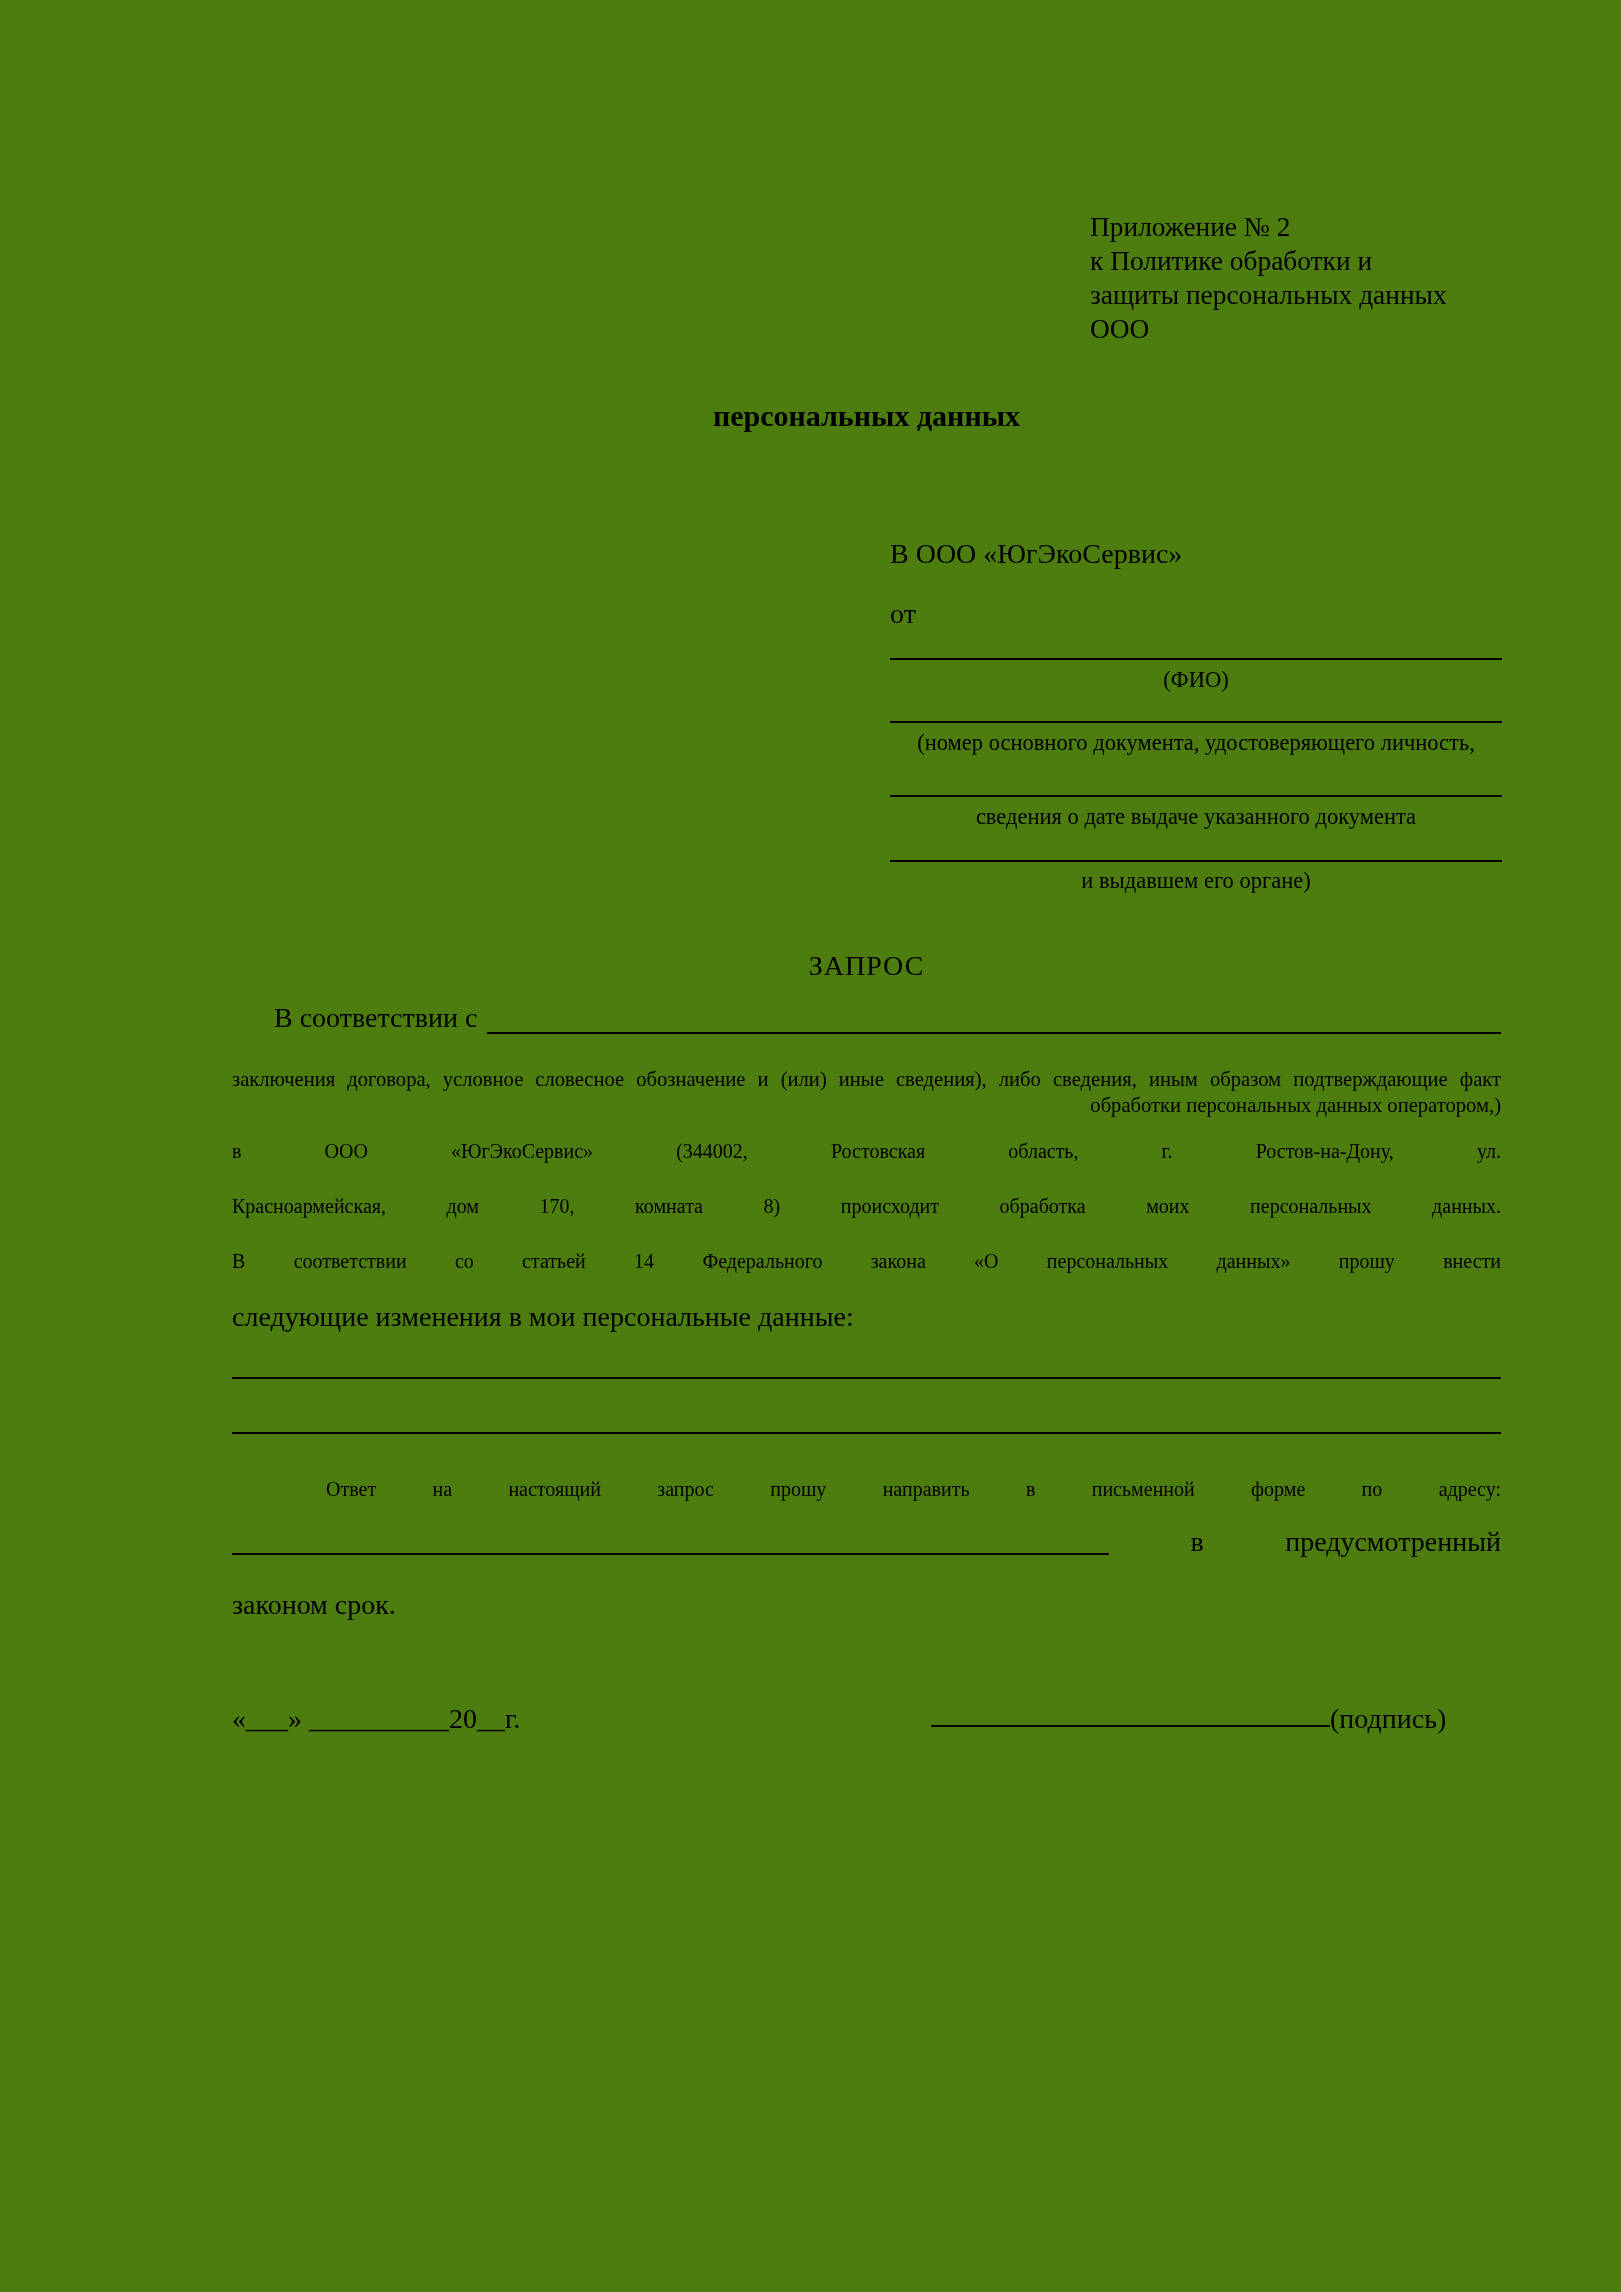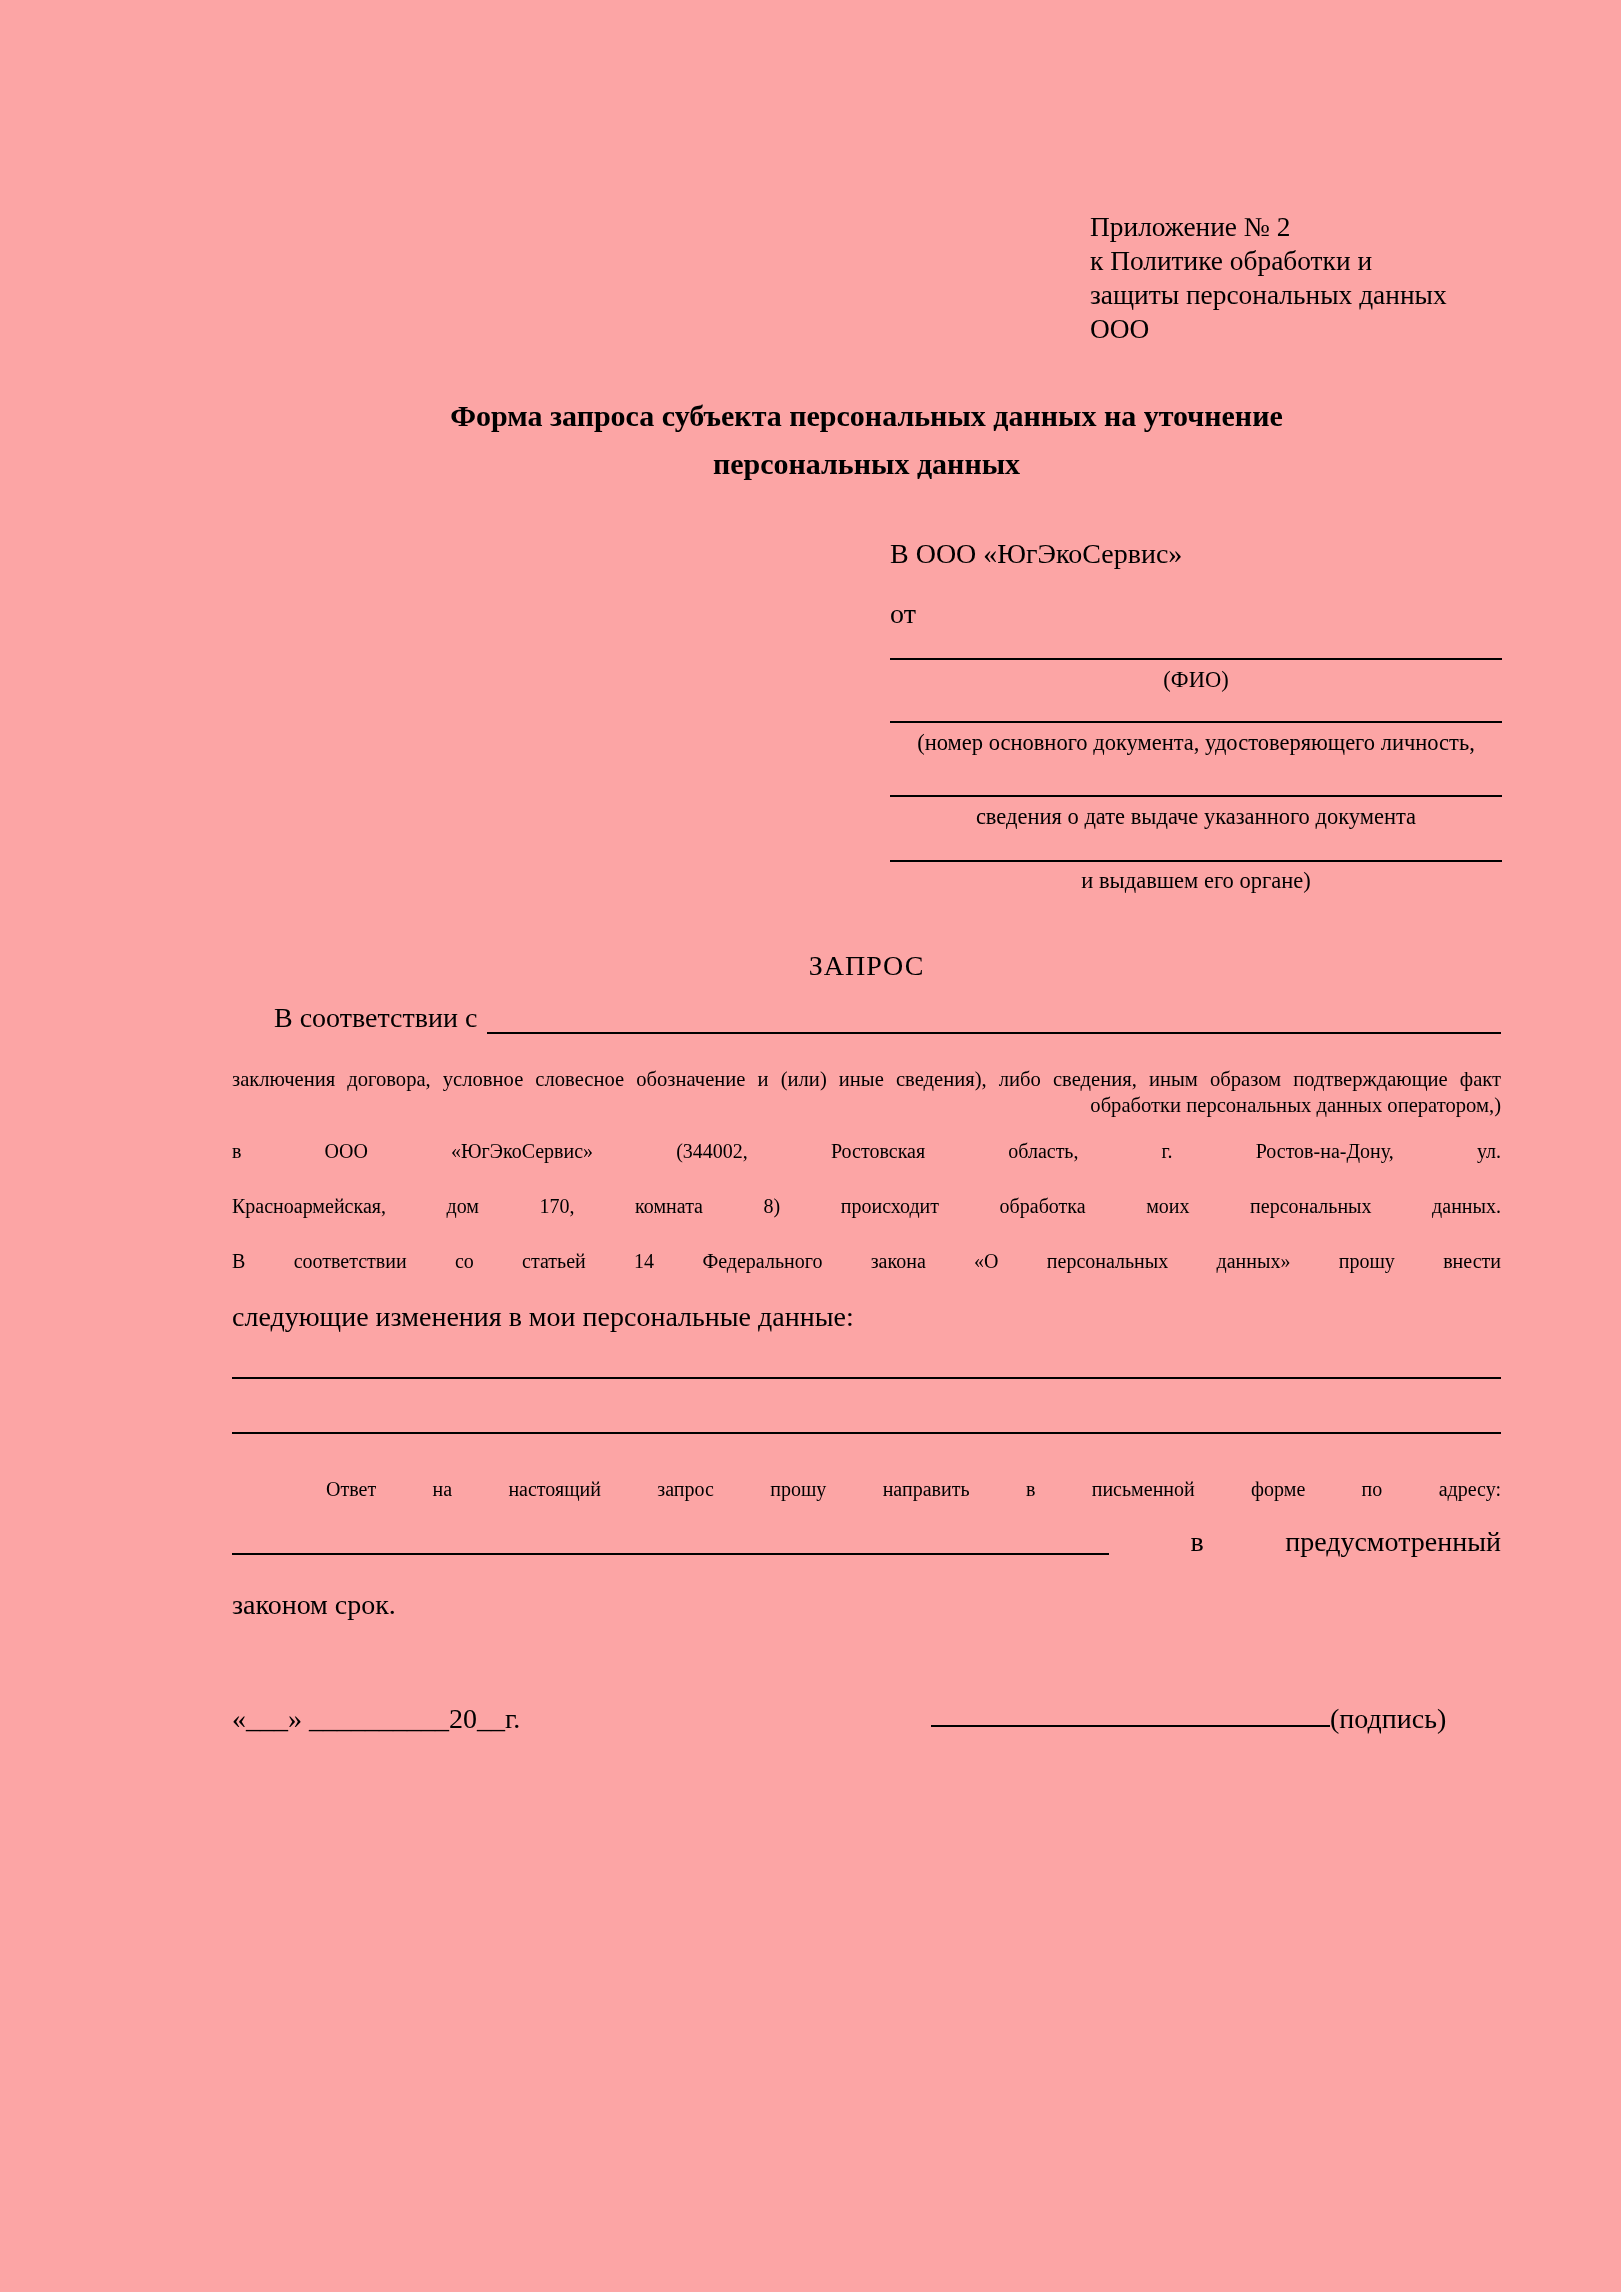--- a/index.html
+++ b/index.html
@@ -1,20 +1,20 @@
 <!DOCTYPE html>
 <html lang="ru"><head>
 <meta charset="utf-8">
 <style>
   html,body{margin:0;padding:0;background:#9b9b9b;}
   .page{
     position:relative;
     width:1621px;height:2293px;
     margin:0 auto;
-    background:#fca5a5;
+    background:#4d7c0f;
     color:#000000;
     font-family:"Liberation Serif","DejaVu Serif",serif;
     overflow:hidden;
   }
   .abs{position:absolute;}
   .body-txt{font-size:28px;line-height:33px;white-space:nowrap;}
   .jline{font-size:20px;line-height:33px;text-align:justify;text-align-last:justify;white-space:normal;}
   .note-txt{font-size:20.6px;line-height:24.5px;text-align:right;}
   .note-just{text-align:justify;text-align-last:justify;}
   .caption{font-size:22.5px;line-height:26.5px;text-align:center;}
@@ -32,21 +32,20 @@
 <div class="page">
 
   <div class="abs annex" style="left:1090px;top:210px;width:431px;">
     <div>Приложение № 2</div>
     <div>к Политике обработки и</div>
     <div>защиты персональных данных</div>
     <div>ООО</div>
   </div>
 
   <div class="abs title" style="left:232px;top:392px;width:1269px;">
-    <div>Форма запроса субъекта персональных данных на уточнение</div>
     <div>персональных данных</div>
   </div>
 
   <div class="abs body-txt" style="left:890px;top:537px;">В ООО «ЮгЭкоСервис»</div>
   <div class="abs body-txt" style="left:890px;top:597px;">от</div>
 
   <div class="abs rule" style="left:890px;top:658px;width:612px;"></div>
   <div class="abs caption" style="left:890px;top:667px;width:612px;">(ФИО)</div>
 
   <div class="abs rule" style="left:890px;top:721px;width:612px;"></div>

